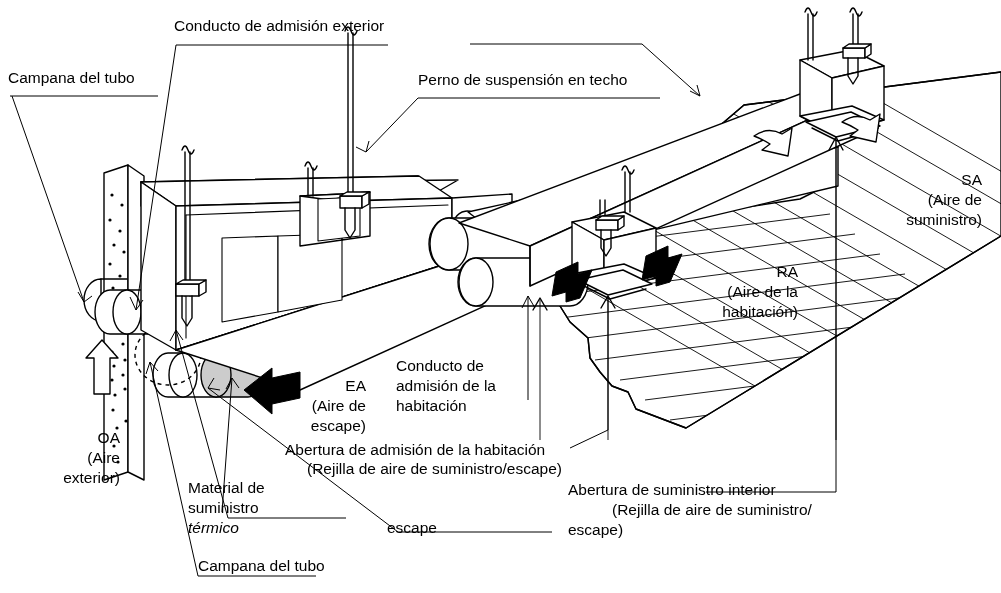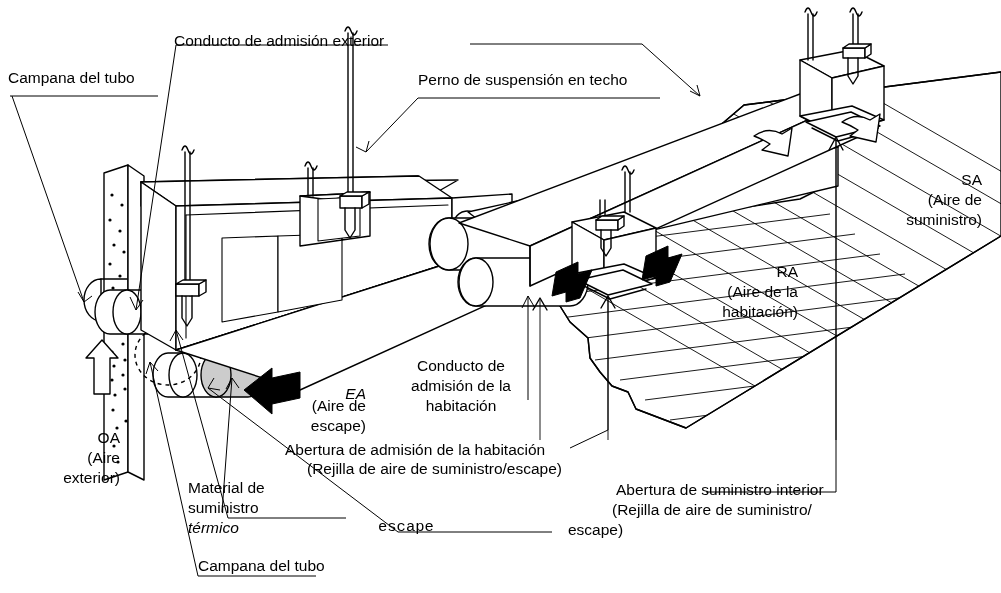--- a/index.html
+++ b/index.html
@@ -25,21 +25,21 @@
   }
   .lbl {
     position: absolute;
     font-family: "Liberation Sans", sans-serif;
     font-size: 15.5px;
     line-height: 19px;
     color: #000;
     white-space: pre;
   }
   .lbl.c { text-align: right; }
-  .lbl.r { text-align: center; }
+  .lbl.r { text-align: left; }
   .lbl.l { text-align: left; }
 </style>
 </head>
 <body>
 
 <div id="stage">
 
   <svg id="art" viewBox="0 0 1001 593">
     <defs>
       <style>
@@ -359,53 +359,53 @@
       <path class="lead" d="M 208,388 L 214,378 M 208,388 L 220,390"></path>
 
       <path class="lead" d="M 198,576 L 316,576"></path>
       <path class="lead" d="M 198,576 L 150,362"></path>
       <path class="lead" d="M 150,362 L 146,374 M 150,362 L 158,371"></path>
     </g>
   </svg>
 
   <div class="lbl l" style="left:8px; top:68px;">Campana del tubo</div>
 
-  <div class="lbl l" style="left:174px; top:16px;margin-top:15px;">Conducto de admisión exterior</div>
+  <div class="lbl l" style="left:174px; top:16px;">Conducto de admisión exterior</div>
 
 
   <div class="lbl l" style="left:418px; top:70px;">Perno de suspensión en techo</div>
 
   <div class="lbl c" style="left:872px; top:170px; width:110px;">SA</div>
   <div class="lbl c" style="left:872px; top:190px; width:110px;">(Aire de</div>
   <div class="lbl c" style="left:872px; top:210px; width:110px;">suministro)</div>
 
   <div class="lbl c" style="left:668px; top:262px; width:130px;">RA</div>
   <div class="lbl c" style="left:668px; top:282px; width:130px;">(Aire de la</div>
   <div class="lbl c" style="left:668px; top:302px; width:130px;">habitación)</div>
 
   <div class="lbl r" style="left:396px; top:356px; width:130px;">Conducto de</div>
   <div class="lbl r" style="left:396px; top:376px; width:130px;">admisión de la</div>
   <div class="lbl r" style="left:396px; top:396px; width:130px;">habitación</div>
 
-  <div class="lbl c" style="left:276px; top:384px; width:90px;font-style:italic;">EA</div>
+  <div class="lbl c" style="left:276px; top:376px; width:90px;">EA</div>
   <div class="lbl c" style="left:276px; top:396px; width:90px;">(Aire de</div>
   <div class="lbl c" style="left:276px; top:416px; width:90px;">escape)</div>
 
   <div class="lbl c" style="left:10px; top:428px; width:110px;">OA</div>
   <div class="lbl c" style="left:10px; top:448px; width:110px;">(Aire</div>
   <div class="lbl c" style="left:10px; top:468px; width:110px;">exterior)</div>
 
   <div class="lbl l" style="left:307px; top:459px;">(Rejilla de aire de suministro/escape)</div>
   <div class="lbl l" style="left:285px; top:440px;">Abertura de admisión de la habitación</div>
 
   <div class="lbl l" style="left:188px; top:478px;">Material de</div>
   <div class="lbl l" style="left:188px; top:498px;">suministro</div>
   <div class="lbl l" style="left:188px; top:518px;font-style:italic;">térmico</div>
 
-  <div class="lbl l" style="left:378px; top:518px;font-family:Liberation Mono, monospace;">escape</div>
-
-  <div class="lbl l" style="left:568px; top:480px;margin-left:48px;">Abertura de suministro interior</div>
+  <div class="lbl l" style="left:387px; top:518px;">escape</div>
+
+  <div class="lbl l" style="left:568px; top:480px;">Abertura de suministro interior</div>
   <div class="lbl l" style="left:568px; top:500px;margin-left:44px;">(Rejilla de aire de suministro/</div>
   <div class="lbl l" style="left:568px; top:520px;">escape)</div>
 
   <div class="lbl l" style="left:198px; top:556px;">Campana del tubo</div>
 
 </div>
 
 </body></html>

